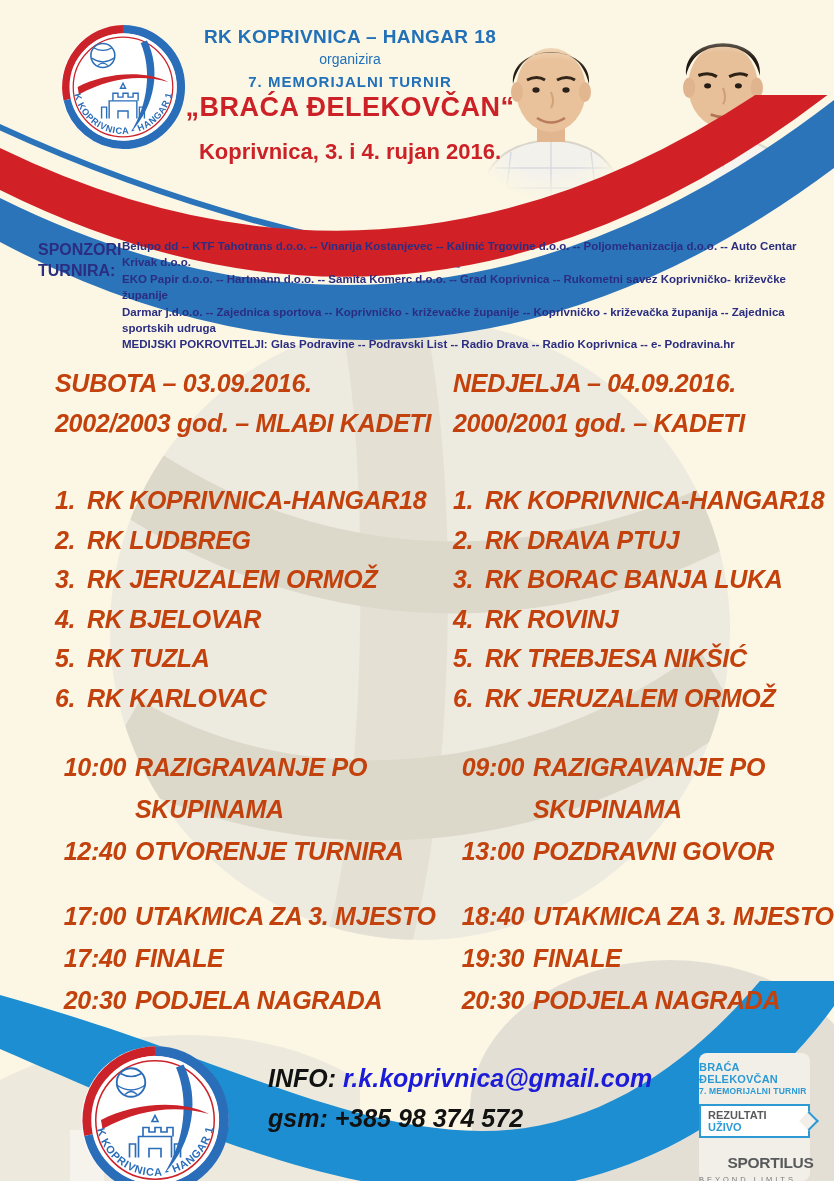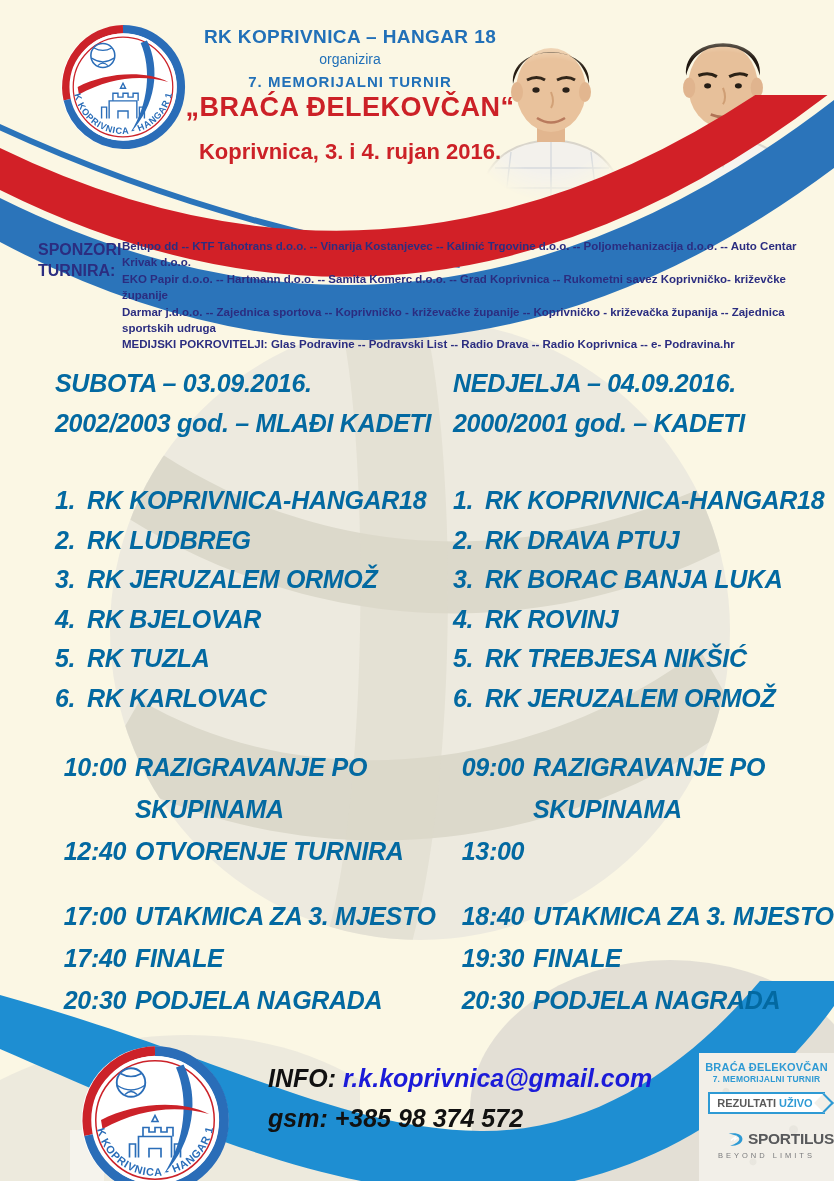--- a/index.html
+++ b/index.html
@@ -30,39 +30,39 @@
   .logo-top{left:60px;top:24px;z-index:7;}
   .logo-bottom{left:80px;top:1045px;z-index:3;}
 
   
   .sponsor-label{left:38px;top:239px;width:86px;color:#2b2d80;font-weight:bold;
                  font-size:16px;line-height:21px;z-index:6;}
   .sponsor-lines{left:122px;top:238px;width:702px;color:#2b2d80;font-weight:bold;
                  font-size:11.5px;line-height:16.4px;z-index:6;}
 
   
-  .col{top:363px;width:385px;z-index:6;color:#0369a1;font-style:italic;font-weight:bold;}
+  .col{top:363px;width:385px;z-index:6;color:#c2410c;font-style:italic;font-weight:bold;}
   .col-left{left:55px;}
   .col-right{left:453px;}
   .day-title{font-size:25px;letter-spacing:-0.3px;line-height:40px;}
   .team-list{position:absolute;top:118px;left:0;}
   .team{display:flex;line-height:39.5px;font-size:25px;letter-spacing:-0.3px;}
   .tnum{width:32px;}
   .sched{position:absolute;left:0;}
   .sched-morning{top:383px;}
   .sched-evening{top:532px;}
   .srow{display:flex;line-height:42px;font-size:25px;letter-spacing:-0.3px;}
   .stime{width:80px;text-align:center;}
 
   
   .info-block{left:268px;top:1058px;z-index:5;font-style:italic;font-weight:bold;font-size:25px;}
   .info-line{line-height:40px;white-space:nowrap;color:#111;}
   .info-email{color:#1b1bd8;}
-  .results-widget{left:699px;top:1053px;width:135px;height:128px;z-index:5;
-      background:#f2efe8;border-radius:0;text-align:center;padding-top:8px;box-sizing:border-box;
+  .results-widget{left:699px;top:1053px;width:111px;height:128px;z-index:5;
+      background:#f2efe8;border-radius:8px;text-align:left;padding-top:8px;box-sizing:border-box;
       background-image:radial-gradient(circle at 20% 30%,rgba(180,180,170,.18) 3px,transparent 4px),
                        radial-gradient(circle at 70% 60%,rgba(180,180,170,.15) 4px,transparent 5px),
                        radial-gradient(circle at 40% 85%,rgba(180,180,170,.15) 3px,transparent 4px);}
   .widget-title{color:#2e9ad4;font-weight:bold;font-size:11px;letter-spacing:.2px;}
   .widget-subtitle{color:#2e9ad4;font-weight:bold;font-size:8.5px;margin-top:1px;letter-spacing:.2px;}
   .live-btn{display:inline-block;position:relative;margin-top:8px;background:#fff;
       border:2px solid #2e9ad4;padding:3px 10px 3px 7px;font-size:11px;font-weight:bold;cursor:pointer;}
   .live-btn .rez{color:#5a5a5a;}
   .live-btn .uzi{color:#2e9ad4;}
   .live-btn::after{content:'';position:absolute;right:-8px;top:50%;width:12px;height:12px;
@@ -273,20 +273,21 @@
     <div class="srow">
         <span class="stime">09:00</span>
         <span>RAZIGRAVANJE PO</span>
       </div>
     <div class="srow">
         <span class="stime"></span>
         <span>SKUPINAMA</span>
       </div>
     <div class="srow">
         <span class="stime">13:00</span>
+        <span>POZDRAVNI GOVOR</span>
       </div>
   </div>
   <div class="sched sched-evening">
     <div class="srow">
         <span class="stime">18:40</span>
         <span>UTAKMICA ZA 3. MJESTO</span>
       </div>
     <div class="srow">
         <span class="stime">19:30</span>
         <span>FINALE</span>

